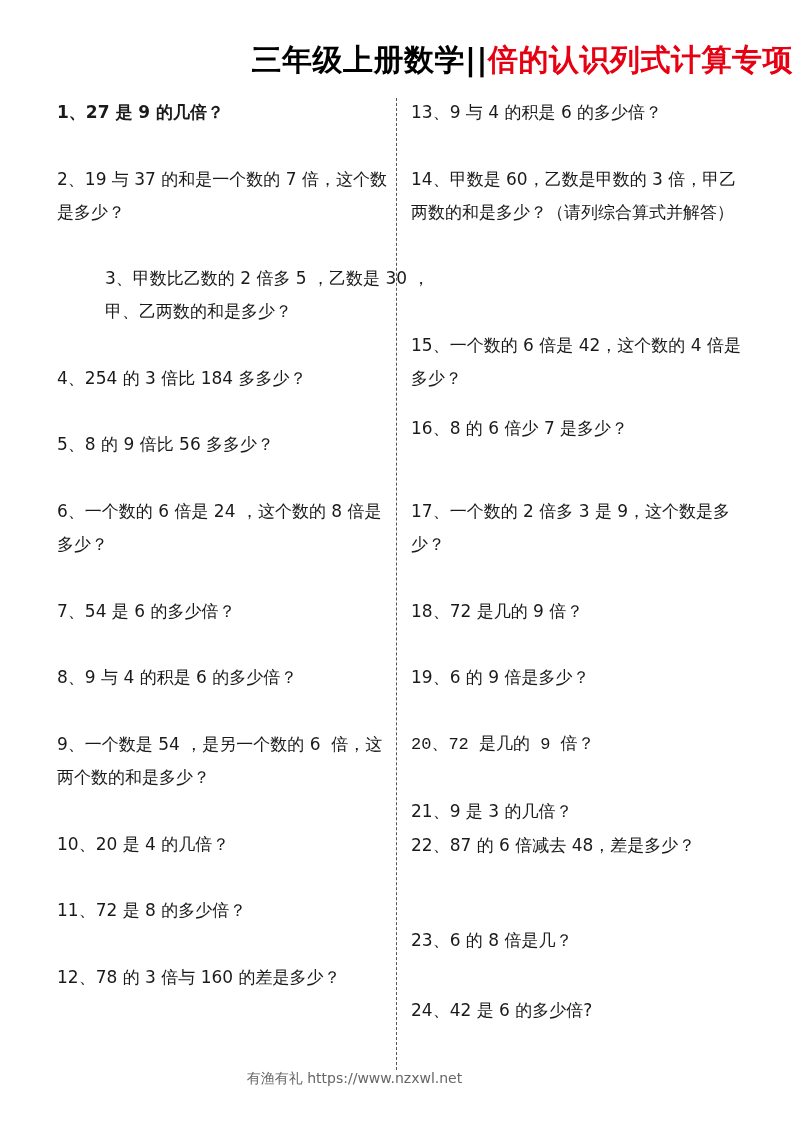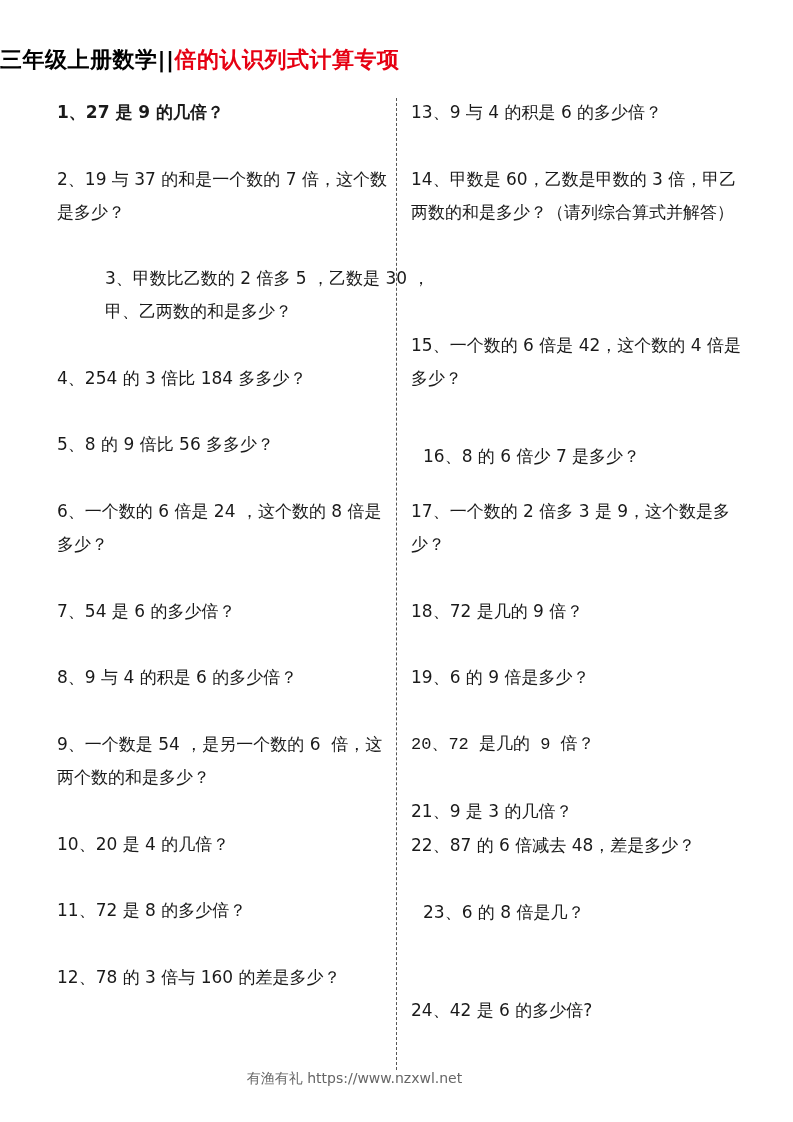--- a/index.html
+++ b/index.html
@@ -3,21 +3,21 @@
   <meta charset="utf-8">
   <style>
     html, body { margin: 0; padding: 0; background: #ffffff; }
     body {
       width: 793px; height: 1122px; position: relative; overflow: hidden;
       font-family: "DejaVu Sans", "Liberation Sans", sans-serif;
       color: #1a1a1a;
     }
     .title {
       position: absolute; top: 40px; left: 0; width: 793px;
-      text-align: left; font-size: 22px; font-weight: bold;
+      text-align: right; font-size: 30px; font-weight: bold;
       letter-spacing: 0.5px; line-height: 40px;
     }
     .title .black { color: #000000; }
     .title .red { color: #e60012; }
     .col {
       position: absolute; top: 0; width: 340px;
     }
     .col.left { left: 57px; }
     .col.right { left: 411px; }
     .q {
@@ -53,24 +53,24 @@
     <div class="q" style="top: 728px;">9、一个数是 54 ，是另一个数的 6  倍，这两个数的和是多少？</div>
     <div class="q" style="top: 828px;">10、20 是 4 的几倍？</div>
     <div class="q" style="top: 894px;">11、72 是 8 的多少倍？</div>
     <div class="q" style="top: 961px;">12、78 的 3 倍与 160 的差是多少？</div>
   </div>
 <div class="divider"></div>
 <div class="col right" id="right-col">
     <div class="q" style="top: 96px;">13、9 与 4 的积是 6 的多少倍？</div>
     <div class="q" style="top: 163px;">14、甲数是 60，乙数是甲数的 3 倍，甲乙两数的和是多少？（请列综合算式并解答）</div>
     <div class="q" style="top: 329px;">15、一个数的 6 倍是 42，这个数的 4 倍是多少？</div>
-    <div class="q" style="top: 440px; margin-left: 12px;">16、8 的 6 倍少 7 是多少？</div>
+    <div class="q" style="top: 412px;">16、8 的 6 倍少 7 是多少？</div>
     <div class="q" style="top: 495px;">17、一个数的 2 倍多 3 是 9，这个数是多少？</div>
     <div class="q" style="top: 595px;">18、72 是几的 9 倍？</div>
     <div class="q" style="top: 661px;">19、6 的 9 倍是多少？</div>
     <div class="q" style="top: 728px; font-family: Liberation Mono, monospace;">20、72 是几的 9 倍？</div>
     <div class="q" style="top: 795px;">21、9 是 3 的几倍？</div>
     <div class="q" style="top: 829px;">22、87 的 6 倍减去 48，差是多少？</div>
-    <div class="q" style="top: 896px; margin-left: 12px;">23、6 的 8 倍是几？</div>
+    <div class="q" style="top: 924px;">23、6 的 8 倍是几？</div>
     <div class="q" style="top: 994px;">24、42 是 6 的多少倍?</div>
   </div>
 
 <div class="footer">有渔有礼 https://www.nzxwl.net</div>
 
 </body></html>

